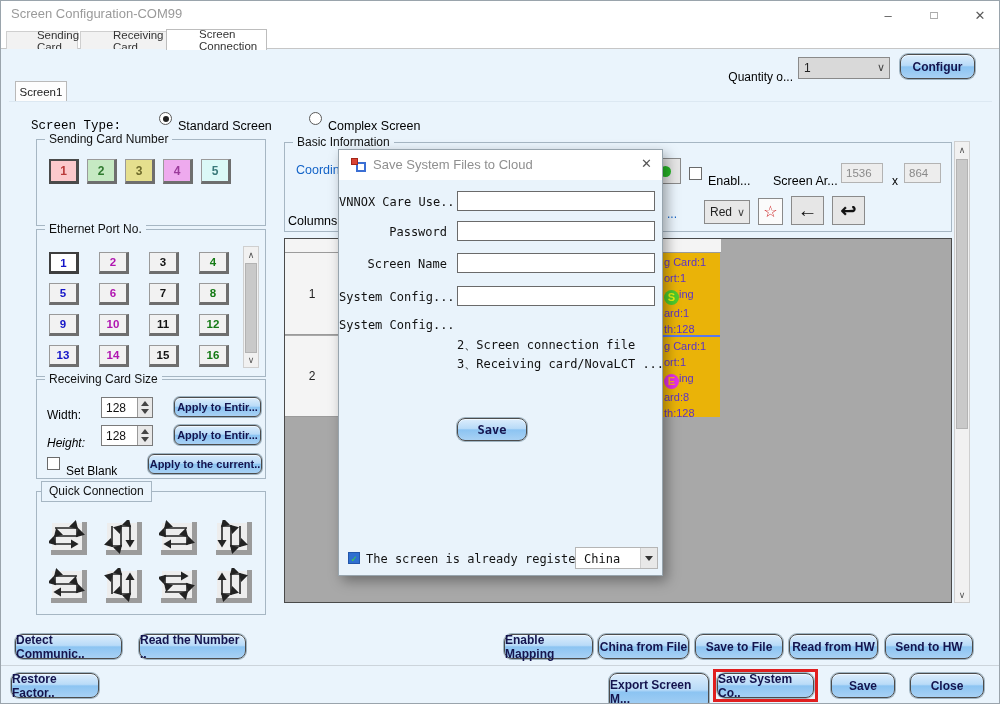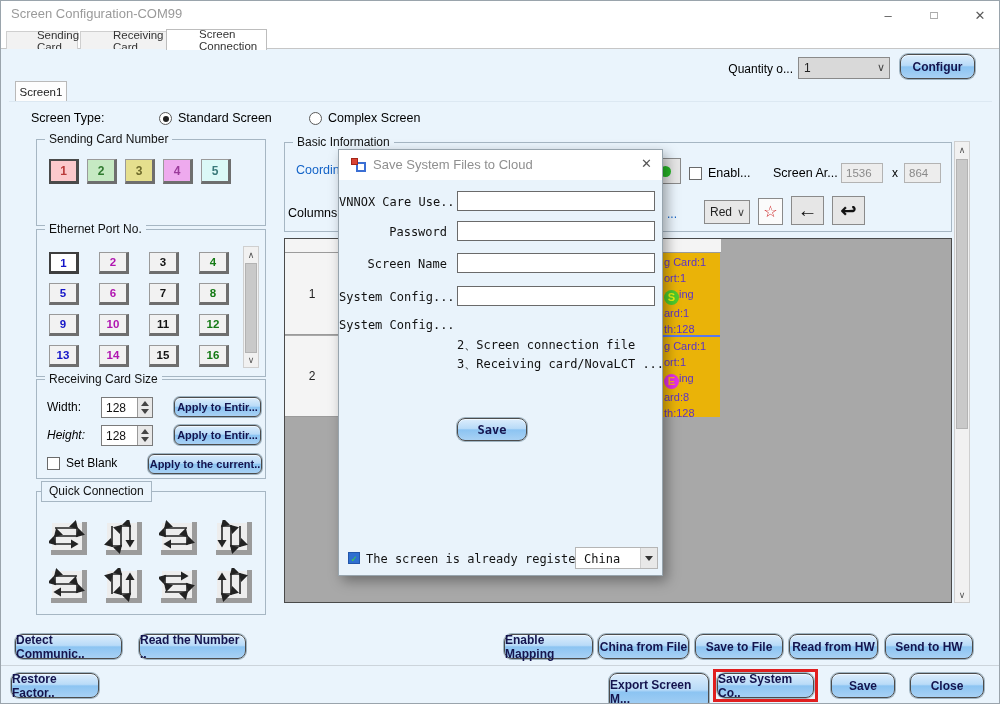--- a/index.html
+++ b/index.html
@@ -39,21 +39,21 @@
   .vscroll .arr{position:absolute;left:0;width:100%;height:15px;display:flex;align-items:center;justify-content:center;font-size:9px;color:#555;}
   .vscroll .thumb{position:absolute;left:1px;right:1px;background:#c9c9c9;border:1px solid #b3b3b3;}
   
   .spin{position:absolute;width:52px;height:21px;background:#fff;border:1px solid #7a7a7a;box-sizing:border-box;font-size:12px;}
   .spin .v{position:absolute;left:4px;top:3px;color:#111;}
   .spin .ud{position:absolute;right:0;top:0;width:14px;height:100%;border-left:1px solid #9a9a9a;background:#e8e8e8;}
   .spin .ud i{position:absolute;left:3px;width:0;height:0;border-left:4px solid transparent;border-right:4px solid transparent;}
   .spin .ud i.up{top:3px;border-bottom:5px solid #444;}
   .spin .ud i.dn{bottom:3px;border-top:5px solid #444;}
   .cb{position:absolute;width:13px;height:13px;background:#fff;border:1px solid #6a6a6a;box-sizing:border-box;}
-  .lbl{position:absolute;font-size:12.5px;color:#000;white-space:nowrap;}
+  .lbl{position:absolute;font-size:12.5px;color:#000;white-space:nowrap;margin-top:8px;}
   .radio{position:absolute;width:13px;height:13px;border:1px solid #5a5a5a;border-radius:50%;background:#fff;box-sizing:border-box;}
   .radio.sel::after{content:"";position:absolute;left:2.5px;top:2.5px;width:6px;height:6px;border-radius:50%;background:#222;}
   
   .qc-tab{position:absolute;left:4px;top:-11px;background:#eaf4fc;border:1px solid #a6b6c3;padding:2px 7px 3px 7px;font-size:12px;color:#111;}
   .qicon{position:absolute;width:44px;height:40px;}
   
   .blue-lbl{position:absolute;font-size:12.5px;color:#1464c8;white-space:nowrap;}
   .field{position:absolute;background:#ededed;border:1px solid #b3b3b3;box-sizing:border-box;font-size:11.5px;color:#8a8a8a;display:flex;align-items:center;padding-left:4px;}
   .toolbtn{position:absolute;box-sizing:border-box;border:1px solid #8a8a8a;background:#e6e6e6;display:flex;align-items:center;justify-content:center;}
   .grid{position:absolute;left:283px;top:237px;width:668px;height:365px;background:#a8a8a8;border:1px solid #4a4a4a;box-sizing:border-box;overflow:hidden;}
@@ -106,21 +106,21 @@
   <div class="lbl" style="left:700px;top:61px;width:92px;text-align:right;font-size:12px;">Quantity o...</div>
   <div class="combo" style="left:797px;top:56px;width:92px;height:22px;">
     <span class="val">1</span>
     <span class="chev">∨</span>
   </div>
   <div class="gbtn" style="left:899px;top:53px;width:75px;height:25px;">Configur</div>
 
   <div class="abs" style="left:14px;top:80px;width:52px;height:21px;background:#fdfdfd;border:1px solid #b9b9b9;border-bottom:none;box-sizing:border-box;display:flex;align-items:center;justify-content:center;font-size:11.5px;color:#222;">Screen1</div>
   <div class="abs" style="left:8px;top:100px;width:983px;height:1px;background:#dcE8f2;"></div>
 
-  <div class="lbl" style="left:30px;top:110px;">Screen Type:</div>
+  <div class="lbl" style="left:30px;top:110px;font-family:Liberation Mono, monospace;">Screen Type:</div>
   <div class="radio sel" style="left:158px;top:111px;"></div>
   <div class="lbl" style="left:177px;top:110px;">Standard Screen</div>
   <div class="radio" style="left:308px;top:111px;"></div>
   <div class="lbl" style="left:327px;top:110px;">Complex Screen</div>
 
   <div class="group" style="left:35px;top:138px;width:230px;height:87px;">
     <div class="group-legend">Sending Card Number</div>
     <div class="scbtn sc1 sel" style="left:12px;top:19px;">1</div>
     <div class="scbtn sc2" style="left:50px;top:19px;">2</div>
     <div class="scbtn sc3" style="left:88px;top:19px;">3</div>

